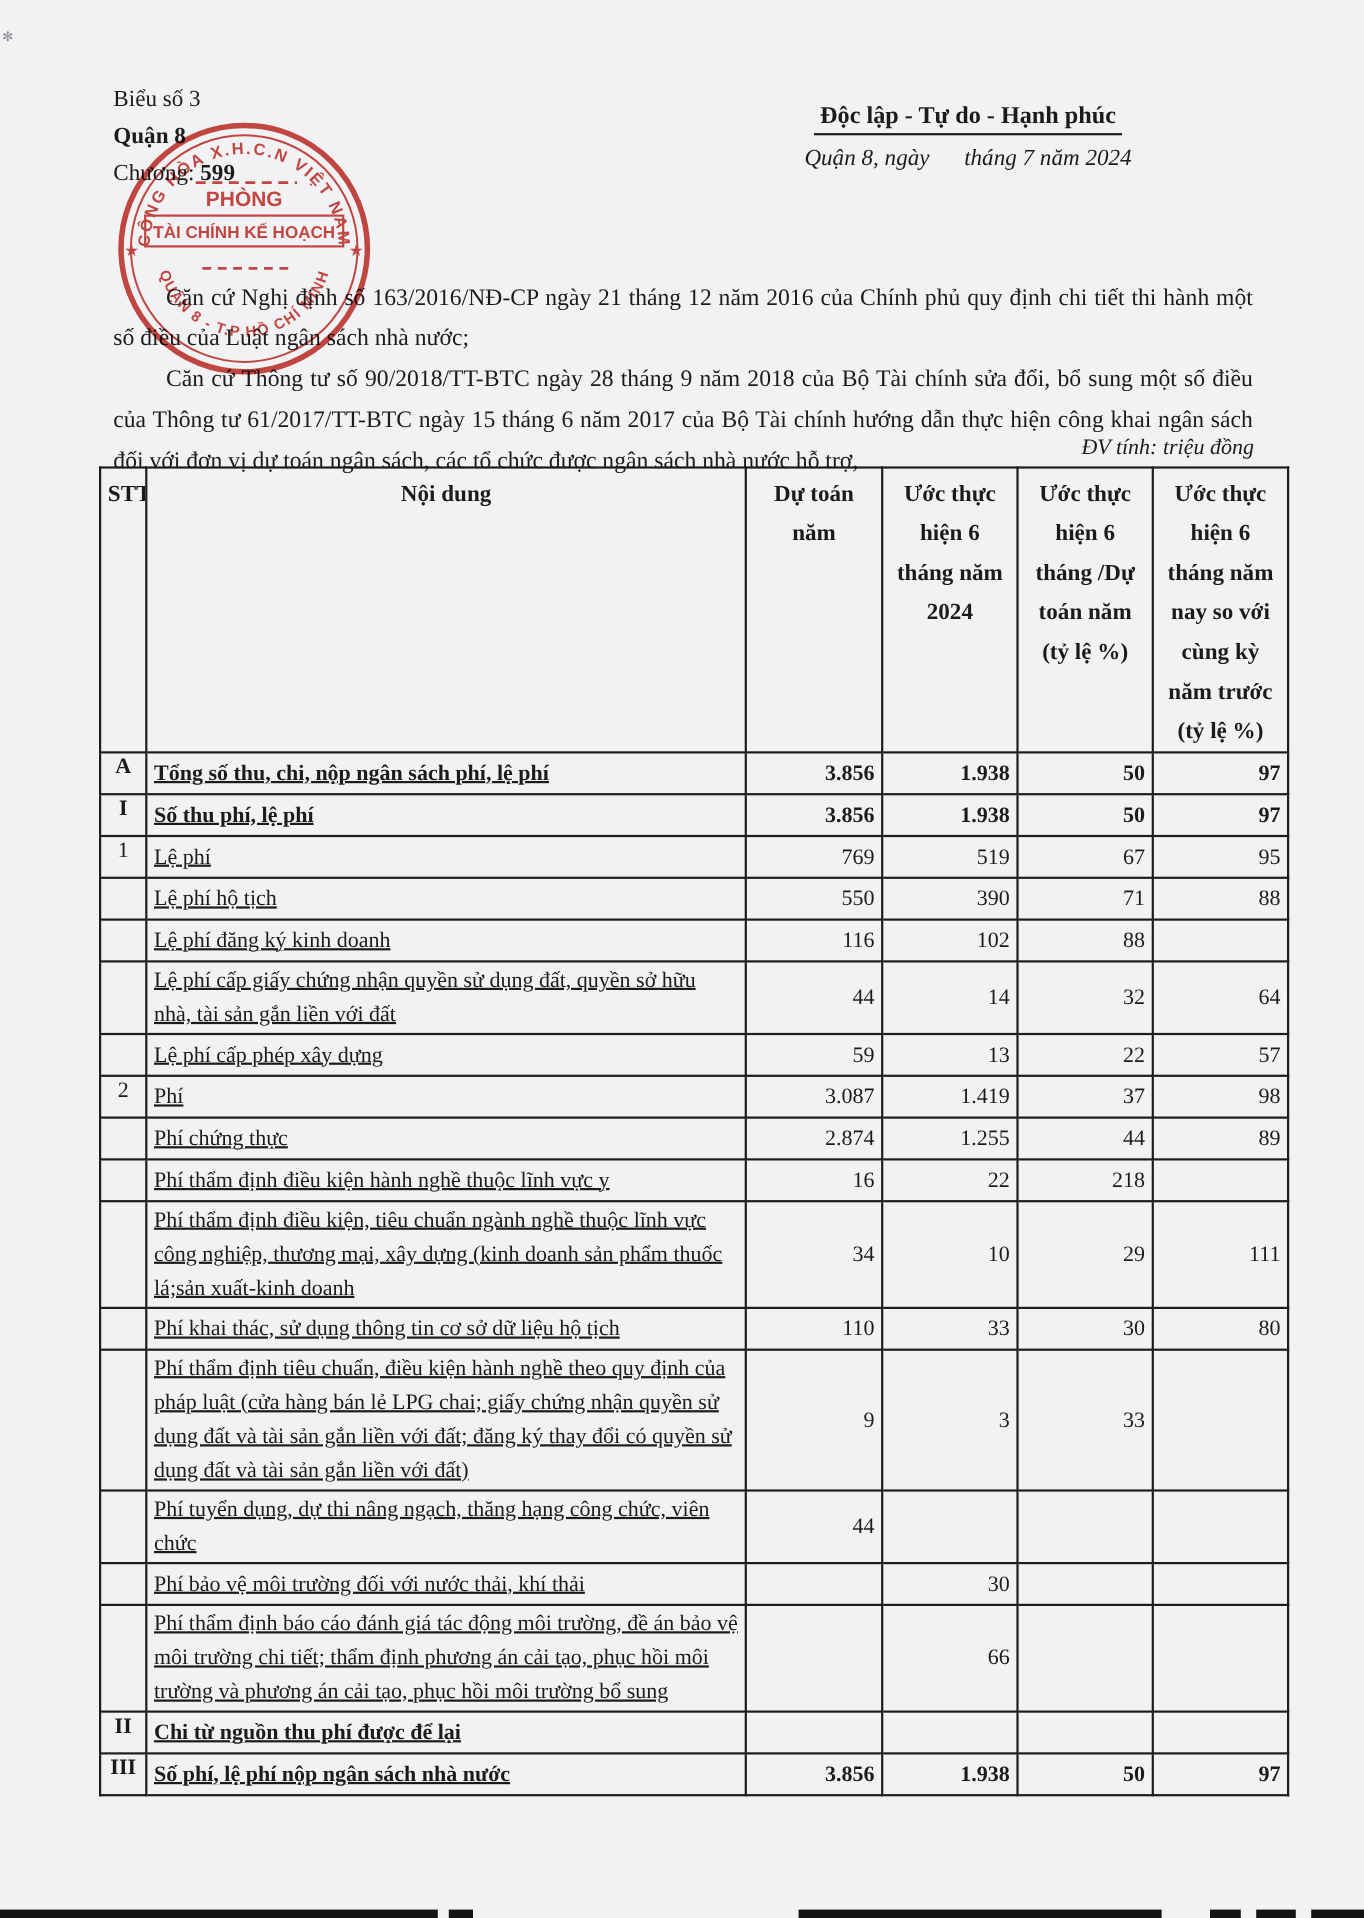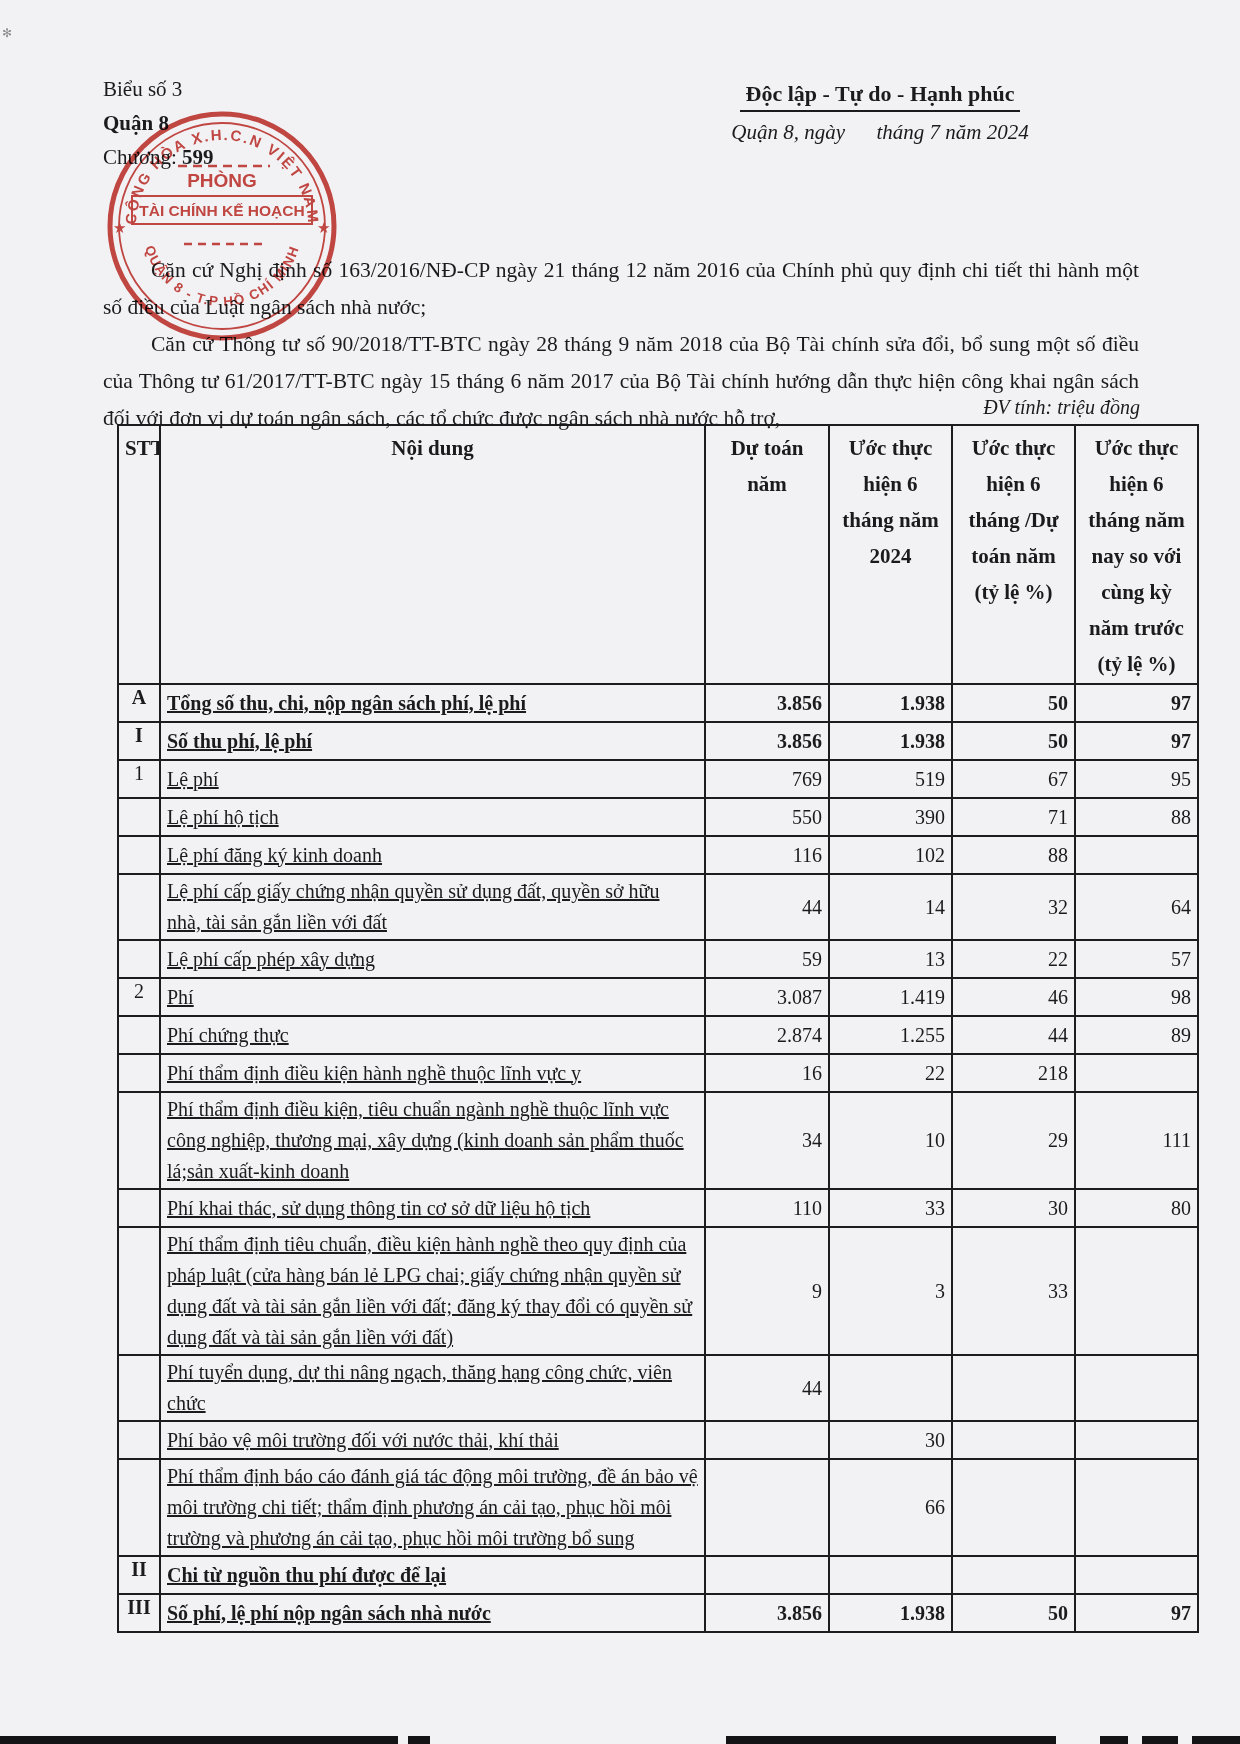--- a/index.html
+++ b/index.html
@@ -17,21 +17,21 @@
     position:absolute;left:103px;top:72px;
     font-size:21px;line-height:34px;
   }
   .header-left .bold{font-weight:bold;}
   .header-right{
     position:absolute;left:610px;top:76px;width:540px;
     text-align:center;
   }
   .hr-line1{font-size:21px;font-weight:bold;letter-spacing:.3px;}
   .hr-line2{font-size:22px;font-weight:bold;display:inline-block;
-    border-bottom:2.5px solid #1b1b1d;padding:2px 6px 3px 6px;margin-top:3px;}
+    border-bottom:2.5px solid #1b1b1d;padding:2px 6px 3px 6px;margin-top:14px;}
   .hr-line3{font-size:21px;font-style:italic;margin-top:8px;white-space:pre;}
   
   .stamp{
     position:absolute;left:100px;top:104px;width:244px;height:244px;
     opacity:.88;mix-blend-mode:multiply;z-index:3;pointer-events:none;
   }
   
   .doc-title{
     position:absolute;left:0;top:186px;width:1240px;
     text-align:center;font-size:25px;font-weight:bold;
@@ -44,21 +44,21 @@
     text-align:justify;z-index:1;
   }
   .legal p{margin:0;text-indent:48px;}
   
   .unit-note{
     position:absolute;right:100px;top:396px;
     font-style:italic;font-size:20px;
   }
   
   table.budget{
-    position:absolute;left:117px;top:424px;width:1080px;
+    position:absolute;left:90px;top:424px;width:1080px;
     border-collapse:collapse;table-layout:fixed;
     font-size:20px;
   }
   table.budget th,table.budget td{
     border:2px solid #1d1d1f;
     padding:1px 6px;
     overflow:hidden;
   }
   table.budget thead th{
     font-weight:bold;text-align:center;vertical-align:top;
@@ -201,21 +201,21 @@
           <td class="c-num">59</td>
           <td class="c-num">13</td>
           <td class="c-num">22</td>
           <td class="c-num">57</td>
         </tr>
         <tr class="body-row">
           <td class="c-stt">2</td>
           <td class="c-label">Phí</td>
           <td class="c-num">3.087</td>
           <td class="c-num">1.419</td>
-          <td class="c-num">46</td>
+          <td class="c-num">37</td>
           <td class="c-num">98</td>
         </tr>
         <tr class="body-row">
           <td class="c-stt"></td>
           <td class="c-label">Phí chứng thực</td>
           <td class="c-num">2.874</td>
           <td class="c-num">1.255</td>
           <td class="c-num">44</td>
           <td class="c-num">89</td>
         </tr>

